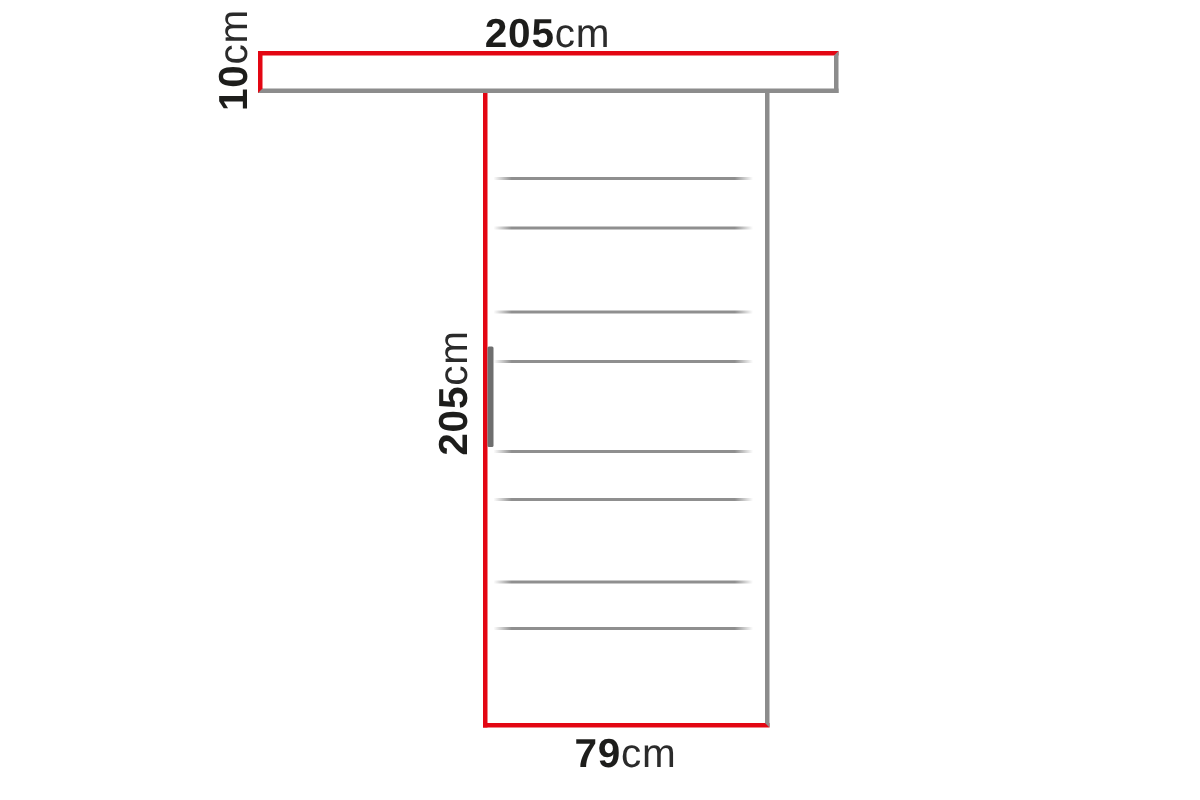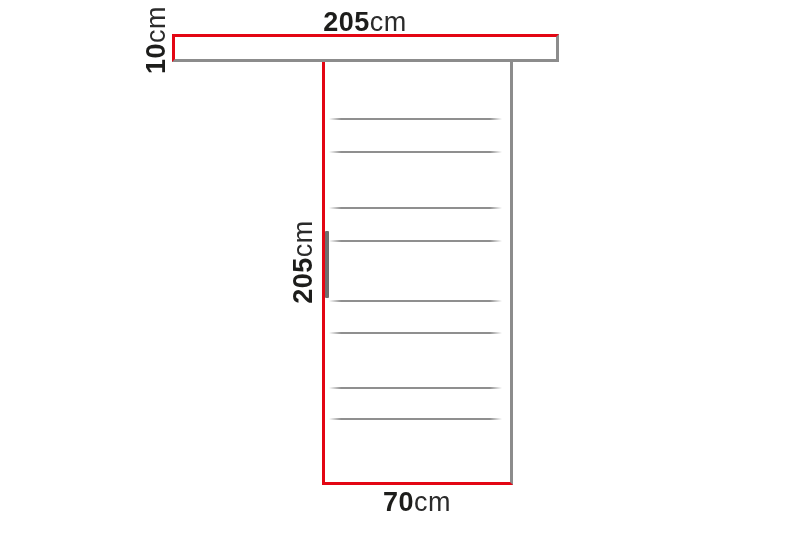--- a/index.html
+++ b/index.html
@@ -128,16 +128,16 @@
 
   <div class="dim-label label-rail-height">
     <span class="num">10</span><span class="unit">cm</span>
   </div>
 
   <div class="dim-label label-door-height">
     <span class="num">205</span><span class="unit">cm</span>
   </div>
 
   <div class="dim-label label-door-width">
-    <span class="num">70</span><span class="unit">cm</span>
+    <span class="num">79</span><span class="unit">cm</span>
   </div>
 
 </div>
 
 </body></html>

